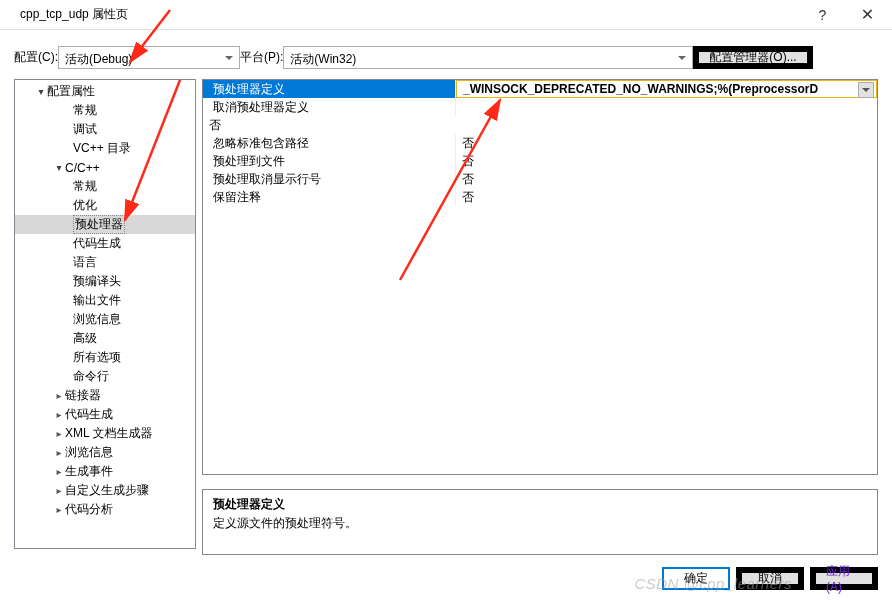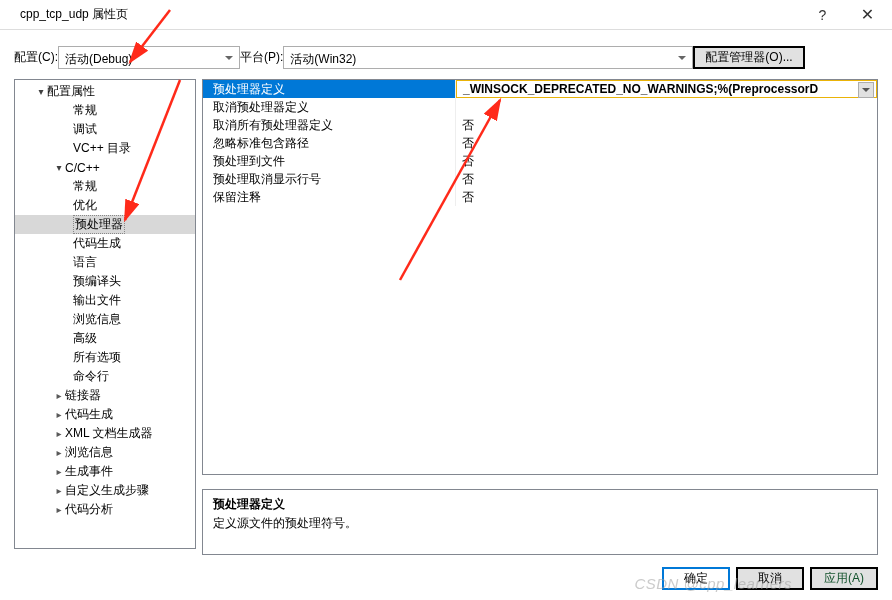--- a/index.html
+++ b/index.html
@@ -9,21 +9,21 @@
 .titlebar .title { flex: 1; }
 .titlebar .ctl { width: 45px; height: 29px; display: flex; align-items: center; justify-content: center; font-size: 14px; color: #333; }
 .titlebar .close { font-size: 16px; }
 
 .config-row { display: flex; align-items: center; gap: 0; padding: 16px 14px 10px; font-size: 12px; }
 .config-row label { white-space: nowrap; }
 .combo { position: relative; height: 23px; border: 1px solid #adadad; background: #fff; display: flex; align-items: flex-end; padding: 0 28px 0 6px; font-size: 12px; }
 .combo::after { content: ""; position: absolute; right: 6px; top: 50%; margin-top: -2px; border: 4px solid transparent; border-top-color: #666; }
 .combo.config { width: 182px; }
 .combo.platform { width: 410px; }
-.btn { height: 23px; padding: 0 10px; border: 2px solid #000000; background: #e1e1e1; font-size: 12px; display: flex; align-items: center; }
+.btn { height: 23px; padding: 0 10px; border: 6px solid #000000; background: #e1e1e1; font-size: 12px; display: flex; align-items: center; }
 
 .main { display: flex; padding: 0 14px; gap: 6px; }
 
 .tree-wrap { width: 182px; height: 470px; border: 1px solid #828790; overflow-y: scroll; overflow-x: hidden; position: relative; }
 .tree-wrap::-webkit-scrollbar { width: 17px; }
 .tree-wrap::-webkit-scrollbar-track { background: #f0f0f0; }
 .tree-wrap::-webkit-scrollbar-thumb { background: #cdcdcd; }
 .tree { font-size: 12px; padding: 2px 0; }
 .tree-item { display: flex; align-items: center; height: 19px; padding-left: 4px; white-space: nowrap; }
 .tree-item.selected { background: #d8d8d8; }
@@ -44,21 +44,21 @@
 .grid-row.selected .grid-cell-r { border: 1px solid #eab308; font-weight: bold; }
 .grid-dd { position: absolute; right: 2px; top: 1px; width: 16px; height: 16px; border: 1px solid #adadad; background: #e1e1e1; display: flex; align-items: center; justify-content: center; }
 .grid-dd::after { content: ""; border: 4px solid transparent; border-top-color: #555; margin-top: 4px; }
 
 .desc-box { border: 1px solid #828790; margin-top: 6px; height: 66px; padding: 6px 10px; font-size: 12px; }
 .desc-title { font-weight: bold; margin-bottom: 2px; }
 
 .footer { position: absolute; bottom: 10px; right: 14px; display: flex; gap: 6px; align-items: center; }
 .footer .btn { width: 68px; justify-content: center; }
 .footer .btn.primary { border: 2px solid #0078d7; background: #fff; }
-.footer .btn.disabled { color: #14532d; }
+.footer .btn.disabled { color: #6d28d9; }
 
 .watermark { position: absolute; bottom: 8px; right: 100px; color: rgba(160,160,160,0.55); font-size: 15px; font-style: italic; pointer-events: none; letter-spacing: 0.5px; margin-left: 34px; }
 
 .arrows { position: absolute; top: 0; left: 0; pointer-events: none; }
 </style>
 </head>
 <body>
 
 <div class="titlebar">
   <span class="title">cpp_tcp_udp 属性页</span>
@@ -171,21 +171,20 @@
         <div class="grid-cell-r">
             <span>_WINSOCK_DEPRECATED_NO_WARNINGS;%(PreprocessorD</span>
             <div class="grid-dd"></div>
           </div>
       </div>
       <div class="grid-row">
         <div class="grid-cell-l">取消预处理器定义</div>
         <div class="grid-cell-r"></div>
       </div>
       <div class="grid-row">
-        <div class="grid-cell-l">取消所有预处理器定义</div>
         <div class="grid-cell-r">否</div>
       </div>
       <div class="grid-row">
         <div class="grid-cell-l">忽略标准包含路径</div>
         <div class="grid-cell-r">否</div>
       </div>
       <div class="grid-row">
         <div class="grid-cell-l">预处理到文件</div>
         <div class="grid-cell-r">否</div>
       </div>

